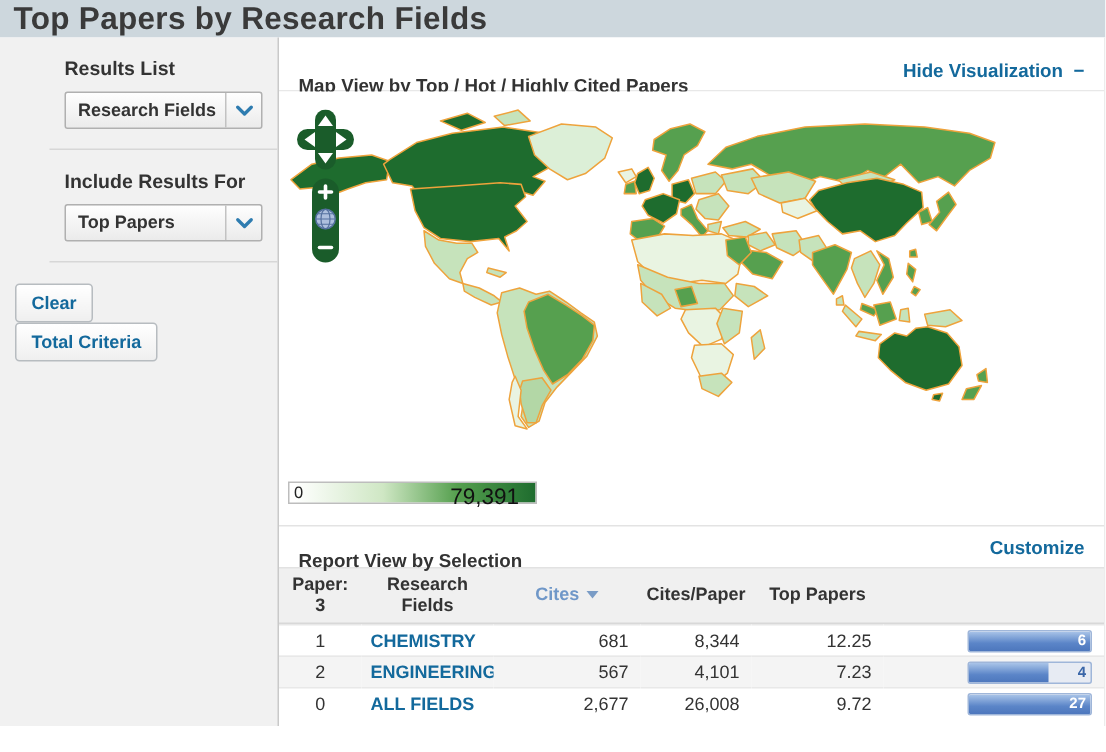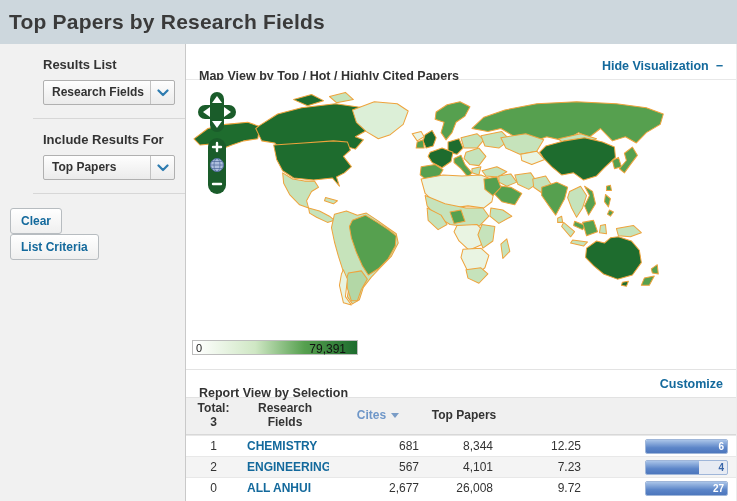--- a/index.html
+++ b/index.html
@@ -1,20 +1,20 @@
 <!DOCTYPE html>
 <html><head>
 <meta charset="utf-8">
 <style>
   * { margin:0; padding:0; box-sizing:border-box; }
   html,body { width:737px; height:501px; overflow:hidden; background:#fff;
               font-family:"Liberation Sans", sans-serif; }
 
   
-  .topbar { height:44px; background:#cdd7dd; display:flex; align-items:center; }
+  .topbar { height:25px; background:#cdd7dd; display:flex; align-items:center; }
   .topbar h1 { font-size:21px; font-weight:bold; color:#3a3a3a; padding-left:9px; letter-spacing:.2px; }
 
   
   .wrap { display:flex; height:459px; }
   .sidebar { width:186px; background:#f1f1f1; border-right:1px solid #c9c9c9; }
   .main { flex:1; background:#fff; position:relative; border-right:1px solid #ececec; }
 
   
   .side-sec { padding:13px 10px 13px 10px; border-bottom:1px solid #d7d7d7;margin-left:33px; }
   .side-label { font-size:13px; font-weight:bold; color:#333; margin-bottom:8px; }
@@ -50,21 +50,21 @@
   .c0 { fill:#e9f4e2; } .cg { fill:#dcefd7; } .c1 { fill:#c6e3bb; } .c1b { fill:#b3d7a6; }
   .c2 { fill:#56a04f; } .c3 { fill:#1e6c2e; }
   svg.world polygon { stroke:#eea33c; stroke-width:1; stroke-linejoin:round; }
 
   .map-controls { position:absolute; left:12px; top:12px; width:40px; }
 
   .legend-row { height:22px; padding-left:6px; }
   .legend { position:relative; width:166px; height:15px; border:1px solid #bdbdbd;
             background:linear-gradient(90deg,#ffffff 2%,#cfe7c4 38%,#56a04f 68%,#1e6c2e 100%); }
   .legend .lmin { position:absolute; left:3px; top:1px; font-size:11px; color:#222; }
-  .legend .lmax { position:absolute; right:11px; top:1px; font-size:12px; color:#111; }
+  .legend .lmax { position:absolute; right:11px; top:1px; font-size:15px; color:#111; }
 
   
   .report-head { height:28px; margin-top:7px; border-top:1px solid #e3e3e3; display:flex;
                  align-items:center; padding:0 13px; }
   .grid { display:grid; grid-template-columns:55px 88px 98px 74px 88px 1fr; }
   .thead { background:#f0f0f0; border-top:1px solid #e2e2e2; border-bottom:1px solid #d8d8d8; }
   .th { font-size:12px; font-weight:bold; color:#333; text-align:center; padding:4px 2px;
         display:flex; align-items:center; justify-content:center; line-height:1.15; min-height:34px; }
   .th.sorted { color:#6f97c8; cursor:pointer;text-align:right; }
   .tri-down { width:0; height:0; border-left:4px solid transparent; border-right:4px solid transparent;
@@ -114,21 +114,21 @@
         <div class="sel-arrow">
           <svg width="12" height="8" viewBox="0 0 12 8">
               <path d="M1.5 1.5 L6 6 L10.5 1.5" fill="none" stroke="#2e7cb0" stroke-width="2.2" stroke-linecap="round" stroke-linejoin="round"></path>
             </svg>
         </div>
       </div>
     </div>
 
     <div class="btnrow">
       <span class="btn">Clear</span>
-      <span class="btn">List Criteria</span>
+      <span class="btn">Total Criteria</span>
     </div>
   </div>
 
   <div class="main">
 
     <div class="panel-head">
       <span class="panel-title">Map View by Top / Hot / Highly Cited Papers</span>
       <span class="panel-right">
         <span>Hide Visualization</span><span class="dash">−</span>
       </span>
@@ -249,27 +249,28 @@
       </div>
     </div>
 
     <div class="report-head">
       <span class="panel-title">Report View by Selection</span>
       <span class="panel-right">Customize</span>
     </div>
 
     <div class="grid thead">
       <div class="th">
-        <span><span>Total:</span><br><span>3</span></span>
+        <span><span>Paper:</span><br><span>3</span></span>
       </div>
       <div class="th">Research Fields</div>
       <div class="th sorted">
         <span>Cites</span>
           <span class="tri-down"></span>
       </div>
+      <div class="th">Cites/Paper</div>
       <div class="th">Top Papers</div>
     </div>
 
     <div class="grid">
 
       <div class="trow">
         <div class="td center">1</div>
         <div class="td field"><a>CHEMISTRY</a></div>
         <div class="td right">681</div>
         <div class="td right">8,344</div>
@@ -291,21 +292,21 @@
         <div class="td barcell">
           <div class="bar">
             <div class="bar-fill" style="width: 65%;"></div>
             <span class="bar-val off-fill">4</span>
           </div>
         </div>
       </div>
 
       <div class="trow">
         <div class="td center">0</div>
-        <div class="td field"><a>ALL ANHUI</a></div>
+        <div class="td field"><a>ALL FIELDS</a></div>
         <div class="td right">2,677</div>
         <div class="td right">26,008</div>
         <div class="td right">9.72</div>
         <div class="td barcell">
           <div class="bar">
             <div class="bar-fill" style="width: 100%;"></div>
             <span class="bar-val on-fill">27</span>
           </div>
         </div>
       </div>

